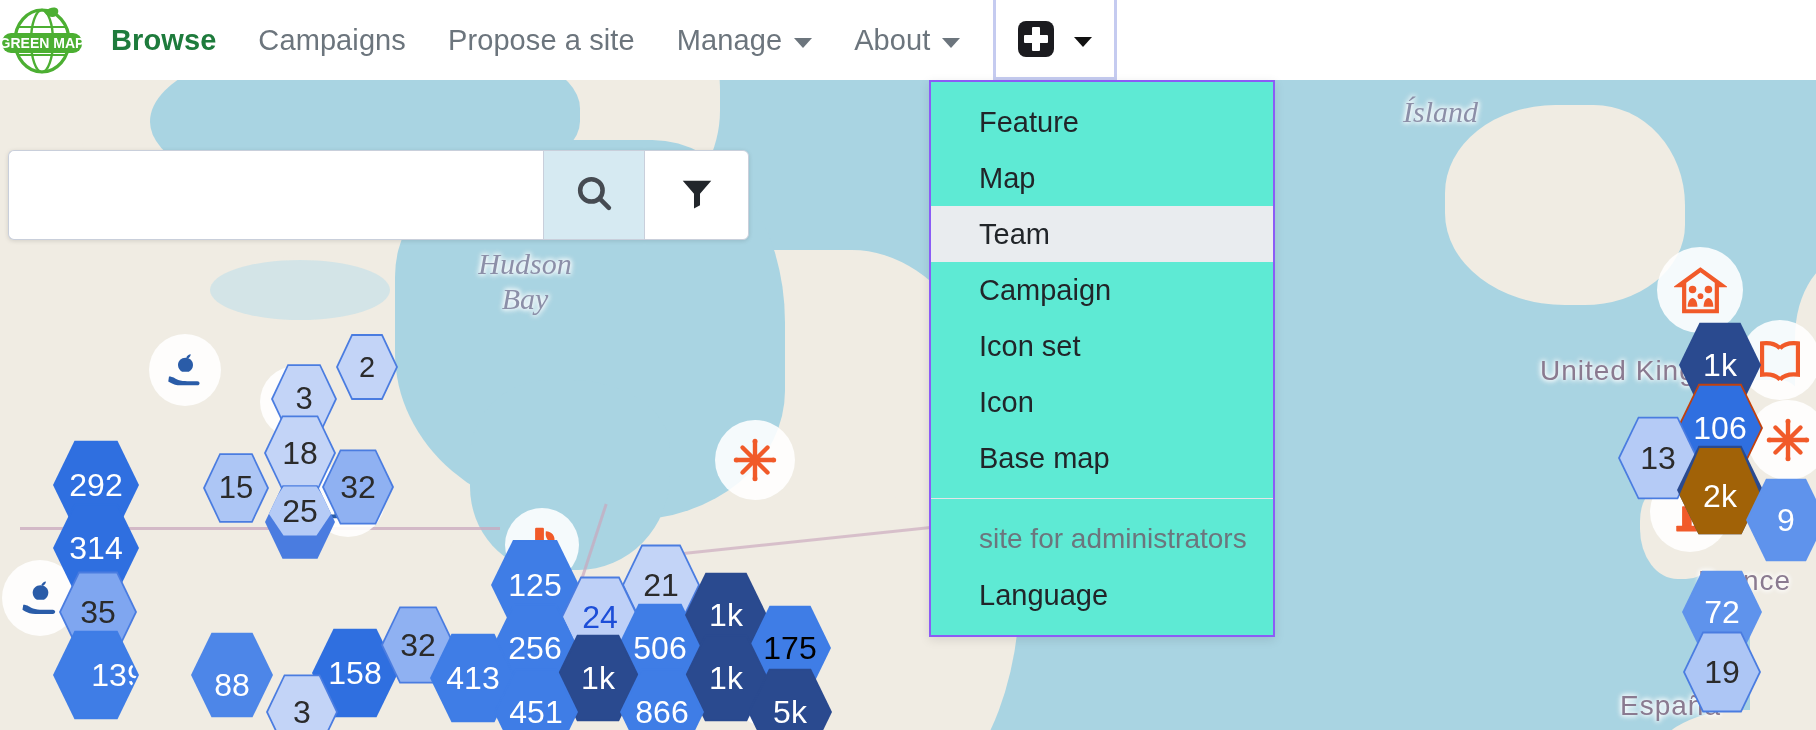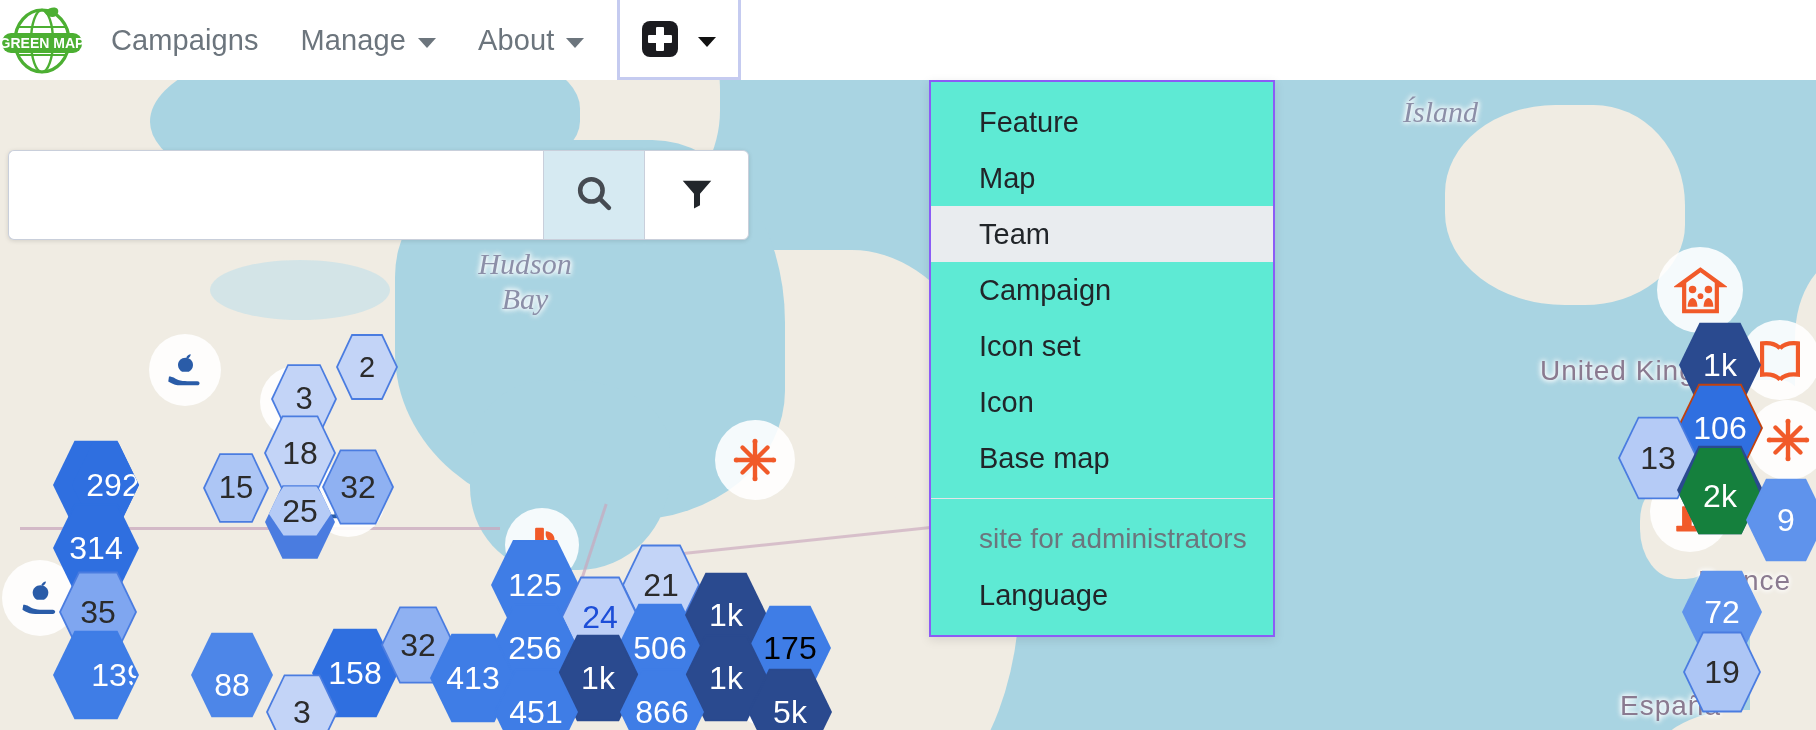--- a/index.html
+++ b/index.html
@@ -372,21 +372,21 @@
           <div class="hex" style="left: 2px; top: 2px; width: 68px; height: 76px; background: rgb(143, 177, 242); position: absolute;">
             <span style="color: rgb(43, 43, 43); font-size: 32px; font-weight: 400;">32</span>
           </div>
         </div>
         <div class="hex" style="left: 265px; top: 403px; width: 70px; height: 78px; background: rgb(74, 124, 224);">
           <div class="hex" style="left: 2px; top: 2px; width: 66px; height: 52px; background: rgb(181, 203, 246); position: absolute;">
             <span style="color: rgb(43, 43, 43); font-size: 32px; font-weight: 400;">25</span>
           </div>
         </div>
         <div class="hex" style="left: 53px; top: 358px; width: 86px; height: 94px; background: rgb(47, 111, 224);">
-          <div class="hex" style="left: 19px; top: 2px; width: 82px; height: 90px; background: rgb(47, 111, 224); position: absolute; text-align: center;">
+          <div class="hex" style="left: 2px; top: 2px; width: 82px; height: 90px; background: rgb(47, 111, 224); position: absolute; text-align: center;">
             <span style="color: rgb(255, 255, 255); font-size: 32px; font-weight: 400;">292</span>
           </div>
         </div>
         <div class="hex" style="left: 53px; top: 421px; width: 86px; height: 94px; background: rgb(47, 111, 224);">
           <div class="hex" style="left: 2px; top: 2px; width: 82px; height: 90px; background: rgb(47, 111, 224); position: absolute;">
             <span style="color: rgb(255, 255, 255); font-size: 32px; font-weight: 400;">314</span>
           </div>
         </div>
         <div class="hex" style="left: 59px; top: 489px; width: 78px; height: 86px; background: rgb(74, 124, 224);">
           <div class="hex" style="left: 2px; top: 2px; width: 74px; height: 82px; background: rgb(127, 166, 240); position: absolute;">
@@ -492,21 +492,21 @@
           <div class="hex" style="left: 2px; top: 2px; width: 82px; height: 90px; background: rgb(47, 111, 224); position: absolute;">
             <span style="color: rgb(255, 255, 255); font-size: 32px; font-weight: 400;">106</span>
           </div>
         </div>
         <div class="hex" style="left: 1618px; top: 334px; width: 80px; height: 88px; background: rgb(74, 124, 224);">
           <div class="hex" style="left: 2px; top: 2px; width: 76px; height: 84px; background: rgb(181, 203, 246); position: absolute;">
             <span style="color: rgb(43, 43, 43); font-size: 32px; font-weight: 400;">13</span>
           </div>
         </div>
         <div class="hex" style="left: 1677px; top: 363px; width: 86px; height: 94px; background: rgb(42, 74, 143);">
-          <div class="hex" style="left: 2px; top: 2px; width: 82px; height: 102px; background: #15803d; position: absolute;">
+          <div class="hex" style="left: 2px; top: 2px; width: 82px; height: 102px; background: #a16207; position: absolute;">
             <span style="color: rgb(255, 255, 255); font-size: 32px; font-weight: 400;">2k</span>
           </div>
         </div>
         <div class="hex" style="left: 1746px; top: 396px; width: 80px; height: 88px; background: rgb(95, 147, 236);">
           <div class="hex" style="left: 2px; top: 2px; width: 76px; height: 84px; background: rgb(95, 147, 236); position: absolute;">
             <span style="color: rgb(255, 255, 255); font-size: 32px; font-weight: 400;">9</span>
           </div>
         </div>
         <div class="hex" style="left: 1682px; top: 488px; width: 80px; height: 88px; background: rgb(95, 147, 236);">
           <div class="hex" style="left: 2px; top: 2px; width: 76px; height: 84px; background: rgb(95, 147, 236); position: absolute;">
@@ -548,22 +548,28 @@
         <line x1="19" y1="38" x2="73" y2="38" stroke="#4caf32" stroke-width="2.4"></line>
         <line x1="22" y1="24" x2="70" y2="24" stroke="#4caf32" stroke-width="2"></line>
         <line x1="22" y1="52" x2="70" y2="52" stroke="#4caf32" stroke-width="2"></line>
         <path d="M48 9 C56 2, 64 4, 62 10 C60 16, 52 15, 48 9 Z" fill="#4caf32"></path>
         <rect x="6" y="30" width="80" height="20" rx="9" fill="#4caf32"></rect>
         <text x="46" y="45" font-family="Liberation Sans, sans-serif" font-size="14" font-weight="bold" fill="#ffffff" text-anchor="middle">GREEN MAP</text>
       </svg>
     </div>
 
     <div class="nav-links" id="nav-links">
+        <div class="nav-item active">
+          <span>Browse</span>
+        </div>
         <div class="nav-item">
           <span>Campaigns</span>
+        </div>
+        <div class="nav-item">
+          <span>Propose a site</span>
         </div>
         <div class="nav-item">
           <span>Manage</span>
           <span class="caret"></span>
         </div>
         <div class="nav-item">
           <span>About</span>
           <span class="caret"></span>
         </div>
       </div>

